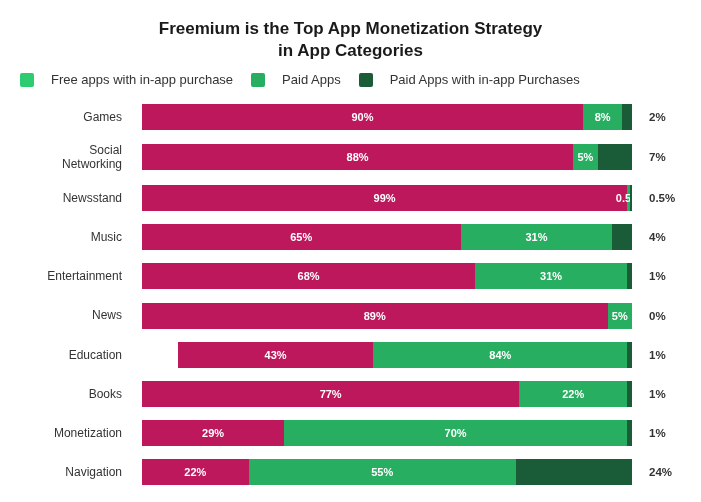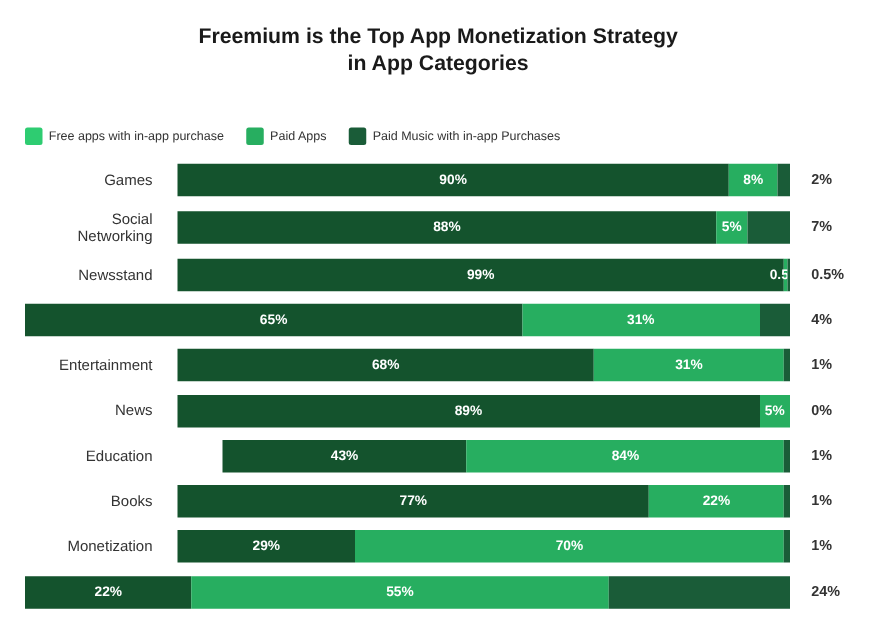--- a/index.html
+++ b/index.html
@@ -16,36 +16,36 @@
       padding: 18px 20px 10px 20px;
       display: flex;
       flex-direction: column;
     }
     .title {
       text-align: center;
       font-size: 17px;
       font-weight: bold;
       color: #1a1a1a;
       line-height: 1.3;
+      margin-bottom: 10px;
     }
     .legend {
       display: flex;
       flex-direction: row;
       align-items: center;
       gap: 18px;
       margin-bottom: 10px;
       flex-wrap: wrap;
     }
     .legend-item {
       display: flex;
       align-items: center;
-      gap: 5px;
-      font-size: 10px;
+      gap: 17px;
+      font-size: 13px;
       color: #333;
-      margin-top: 40px;
     }
     .legend-box {
       width: 14px;
       height: 14px;
       border-radius: 2px;
       flex-shrink: 0;
     }
     .chart-area {
       flex: 1;
       display: flex;
@@ -91,21 +91,21 @@
     }
     .after-val {
       margin-left: 5px;
       font-size: 11.5px;
       font-weight: bold;
       color: #333;
       white-space: nowrap;
       flex-shrink: 0;
       width: 32px;
     }
-    .color-free { background-color: #14532d; }
+    .color-free { background-color: #be185d; }
     .color-paid { background-color: #27ae60; }
     .color-paid-iap { background-color: #1a5c38; }
   </style>
 </head>
 <body>
 
 <div class="chart-container">
   <div class="title">
     <span>Freemium is the Top App Monetization Strategy</span><br>
     <span>in App Categories</span>
@@ -114,21 +114,21 @@
       <div class="legend-item">
     <div class="legend-box" style="background:#2ecc71"></div>
     <span>Free apps with in-app purchase</span>
   </div>
       <div class="legend-item">
     <div class="legend-box" style="background:#27ae60"></div>
     <span>Paid Apps</span>
   </div>
       <div class="legend-item">
     <div class="legend-box" style="background:#1a5c38"></div>
-    <span>Paid Music with in-app Purchases</span>
+    <span>Paid Apps with in-app Purchases</span>
   </div>
     </div>
   <div class="chart-area" id="chart-rows">
       <div class="bar-row">
         <div class="bar-label" style="white-space: pre-line;">Games</div>
         <div class="bar-track">
           <div class="bar-seg color-free" style="width: 90%;">
             <span class="seg-label">90%</span>
           </div>
           <div class="bar-seg color-paid" style="width: 8%;">
@@ -159,20 +159,21 @@
             <span class="seg-label">99%</span>
           </div>
           <div class="bar-seg color-paid" style="width: 0.5%;">
             <span class="seg-label">0.5%</span>
           </div>
           <div class="bar-seg color-paid-iap" style="width: 0.5%;"></div>
         </div>
         <div class="after-val">0.5%</div>
       </div>
       <div class="bar-row">
+        <div class="bar-label" style="white-space: pre-line;">Music</div>
         <div class="bar-track">
           <div class="bar-seg color-free" style="width: 65%;">
             <span class="seg-label">65%</span>
           </div>
           <div class="bar-seg color-paid" style="width: 31%;">
             <span class="seg-label">31%</span>
           </div>
           <div class="bar-seg color-paid-iap" style="width: 4%;"></div>
         </div>
         <div class="after-val">4%</div>
@@ -235,20 +236,21 @@
             <span class="seg-label">29%</span>
           </div>
           <div class="bar-seg color-paid" style="width: 70%;">
             <span class="seg-label">70%</span>
           </div>
           <div class="bar-seg color-paid-iap" style="width: 1%;"></div>
         </div>
         <div class="after-val">1%</div>
       </div>
       <div class="bar-row">
+        <div class="bar-label" style="white-space: pre-line;">Navigation</div>
         <div class="bar-track">
           <div class="bar-seg color-free" style="width: 22%;">
             <span class="seg-label">22%</span>
           </div>
           <div class="bar-seg color-paid" style="width: 55%;">
             <span class="seg-label">55%</span>
           </div>
           <div class="bar-seg color-paid-iap" style="width: 24%;"></div>
         </div>
         <div class="after-val">24%</div>

